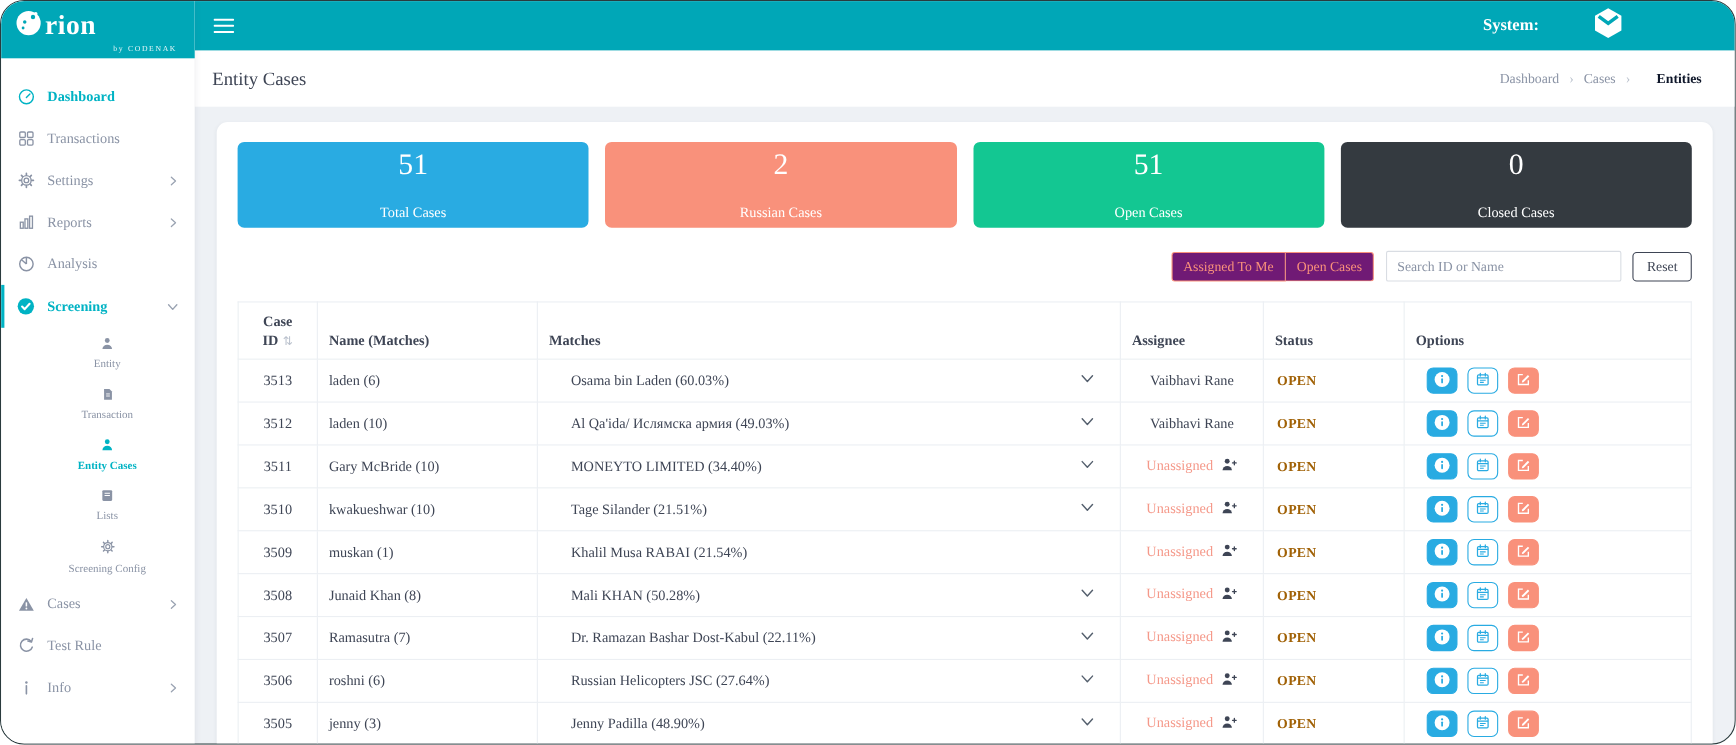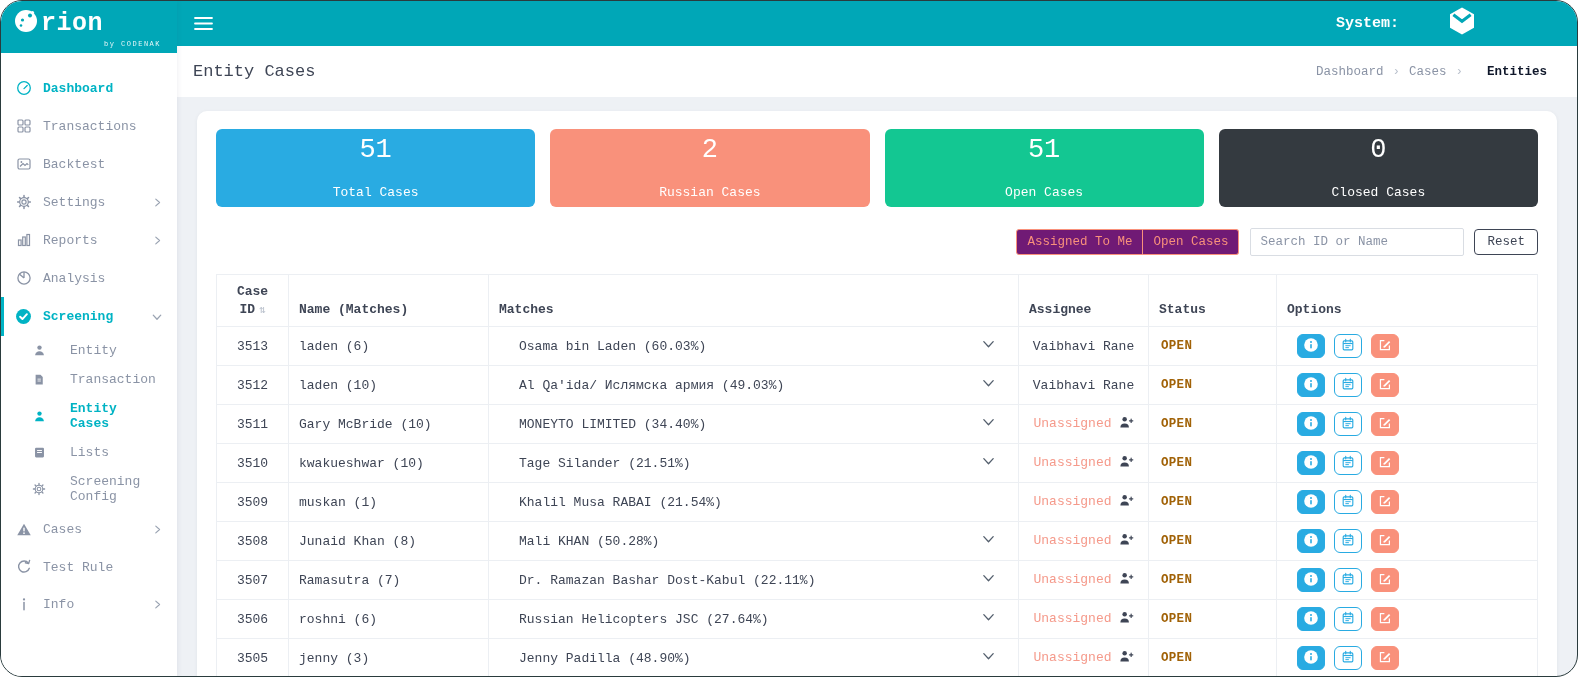--- a/index.html
+++ b/index.html
@@ -1,29 +1,29 @@
 <!DOCTYPE html>
 <html><head>
 <meta charset="utf-8">
 <style>
   html,body{margin:0;padding:0;background:#fff;}
   *{box-sizing:border-box;}
   .app{position:relative;width:1578px;height:677px;border-radius:22px;overflow:hidden;
-       background:#eef1f5;font-family:Liberation Mono, monospace;border:1px solid #2a3b3d;}
+       background:#eef1f5;font-family:Liberation Serif, serif;border:1px solid #2a3b3d;}
   
   .sidebar{position:absolute;left:0;top:0;width:176px;height:100%;background:#fff;z-index:3;
            box-shadow:1px 0 5px rgba(60,70,90,.08);}
   .logo-area{height:52px;background:#00a7b7;color:#fff;padding:7px 16px 0 12px;}
   .logo-row{display:flex;align-items:center;gap:2px;}
   .logo-text{font-size:25px;font-weight:bold;letter-spacing:.5px;line-height:1;}
   .logo-by{font-size:7px;text-align:right;letter-spacing:1.5px;opacity:.9;margin-top:1px;}
   .side-nav{padding:16px 0 0;}
   .side-item{display:flex;align-items:center;gap:11px;padding:11px 14px;color:#8a93a5;
              font-size:13px;cursor:pointer;position:relative;}
-  .side-item.sub{padding:7px 14px 7px 31px;font-size:13px;gap:24px;}
+  .side-item.sub{padding:7px 14px 7px 31px;font-size:10px;gap:7px;flex-direction:column;}
   .side-item.active{color:#00b3c4;font-weight:bold;}
   .side-item.bordered::before{content:"";position:absolute;left:0;top:0;bottom:0;width:3px;background:#00b3c4;}
   .si-icon{width:17px;display:flex;justify-content:center;align-items:center;flex:0 0 17px;}
   .side-item.sub .si-icon{width:14px;flex-basis:14px;}
   .si-chevron{margin-left:auto;display:flex;align-items:center;color:#9aa3b2;}
   
   .main{margin-left:176px;height:100%;display:flex;flex-direction:column;}
   .topbar{height:45px;flex:0 0 45px;background:#00a7b7;display:flex;align-items:center;
           padding:0 100px 0 17px;color:#fff;}
   .hamburger{cursor:pointer;display:flex;align-items:center;}
@@ -118,30 +118,20 @@
                 <rect x="2" y="9" width="5" height="5" rx="1"></rect>
                 <rect x="9" y="9" width="5" height="5" rx="1"></rect>
               </g>
             </svg>
           </span>
           <span>Transactions</span>
         </div>
         <div class="side-item">
           <span class="si-icon">
             <svg width="16" height="16" viewBox="0 0 16 16">
-              <rect x="2" y="3" width="12" height="10" rx="1.5" fill="none" stroke="currentColor" stroke-width="1.2"></rect>
-              <path d="M4 10.5 L7 7.5 L9 9.5 L11 7.5 L12.3 8.8" fill="none" stroke="currentColor" stroke-width="1.2"></path>
-              <circle cx="5.4" cy="6" r=".9" fill="currentColor"></circle>
-            </svg>
-          </span>
-          <span>Backtest</span>
-        </div>
-        <div class="side-item">
-          <span class="si-icon">
-            <svg width="16" height="16" viewBox="0 0 16 16">
               <circle cx="8" cy="8" r="2.1" fill="none" stroke="currentColor" stroke-width="1.2"></circle>
               <circle cx="8" cy="8" r="4.3" fill="none" stroke="currentColor" stroke-width="1.2"></circle>
               <g stroke="currentColor" stroke-width="1.5" stroke-linecap="round">
                 <path d="M8 1.6 V3.2 M8 12.8 V14.4 M1.6 8 H3.2 M12.8 8 H14.4 M3.5 3.5 L4.6 4.6 M11.4 11.4 L12.5 12.5 M3.5 12.5 L4.6 11.4 M11.4 4.6 L12.5 3.5"></path>
               </g>
             </svg>
           </span>
           <span>Settings</span>
           <span class="si-chevron">
             <svg width="11" height="11" viewBox="0 0 16 16">

